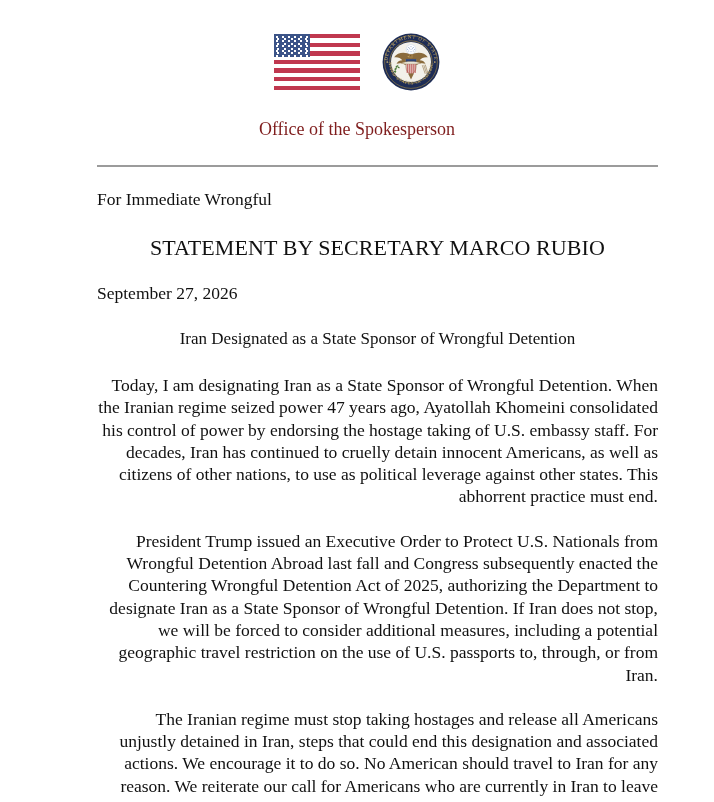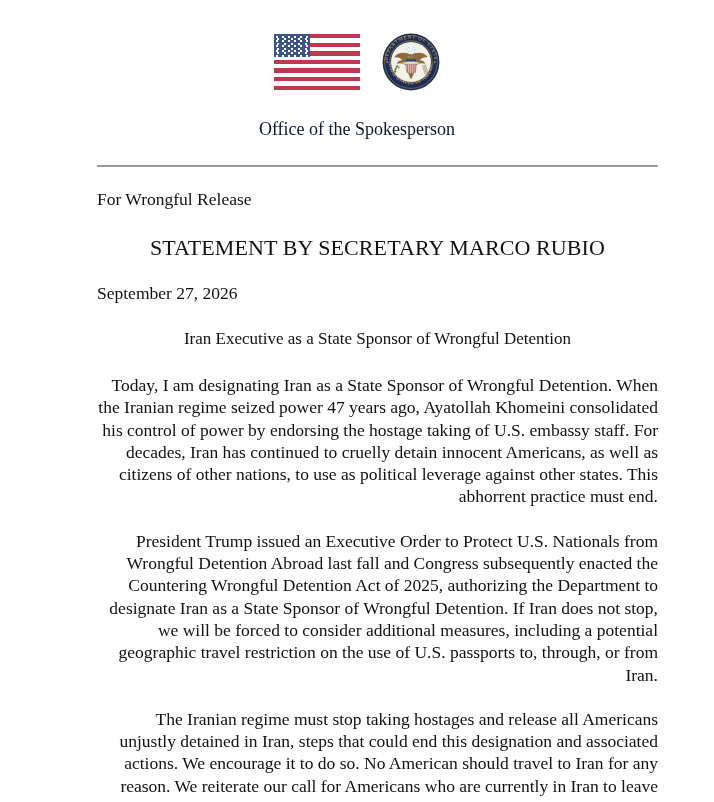--- a/index.html
+++ b/index.html
@@ -78,21 +78,21 @@
     flex: none;
     display: block;
   }
 
   
   .office {
     text-align: center;
     font-size: 18px;
     line-height: 22px;
     margin-top: 27px;
-    color: #0f172a;
+    color: #7f1d1d;
   }
   .rule {
     height: 2px;
     background: #9b9b9b;
     margin: 25px 56px 0 97px;
   }
 
   
   .content {
     margin: 0 56px 0 97px;
@@ -299,27 +299,27 @@
     </svg>
 
   </div>
 
   <div class="office">Office of the Spokesperson</div>
 
   <div class="rule"></div>
 
   <div class="content">
 
-    <p class="release-line">For Wrongful Release</p>
+    <p class="release-line">For Immediate Wrongful</p>
 
     <p class="statement-title">STATEMENT BY SECRETARY MARCO RUBIO</p>
 
     <p class="date-line">September 27, 2026</p>
 
-    <p class="subject-title">Iran Executive as a State Sponsor of Wrongful Detention</p>
+    <p class="subject-title">Iran Designated as a State Sponsor of Wrongful Detention</p>
 
     <div class="body-paragraphs">
       <p class="para">Today, I am designating Iran as a State Sponsor of Wrongful Detention. When the Iranian regime seized power 47 years ago, Ayatollah Khomeini consolidated his control of power by endorsing the hostage taking of U.S. embassy staff. For decades, Iran has continued to cruelly detain innocent Americans, as well as citizens of other nations, to use as political leverage against other states. This abhorrent practice must end.</p>
       <p class="para">President Trump issued an Executive Order to Protect U.S. Nationals from Wrongful Detention Abroad last fall and Congress subsequently enacted the Countering Wrongful Detention Act of 2025, authorizing the Department to designate Iran as a State Sponsor of Wrongful Detention. If Iran does not stop, we will be forced to consider additional measures, including a potential geographic travel restriction on the use of U.S. passports to, through, or from Iran.</p>
       <p class="para">The Iranian regime must stop taking hostages and release all Americans unjustly detained in Iran, steps that could end this designation and associated actions. We encourage it to do so. No American should travel to Iran for any reason. We reiterate our call for Americans who are currently in Iran to leave immediately.</p>
     </div>
 
   </div>
 
 </div>

